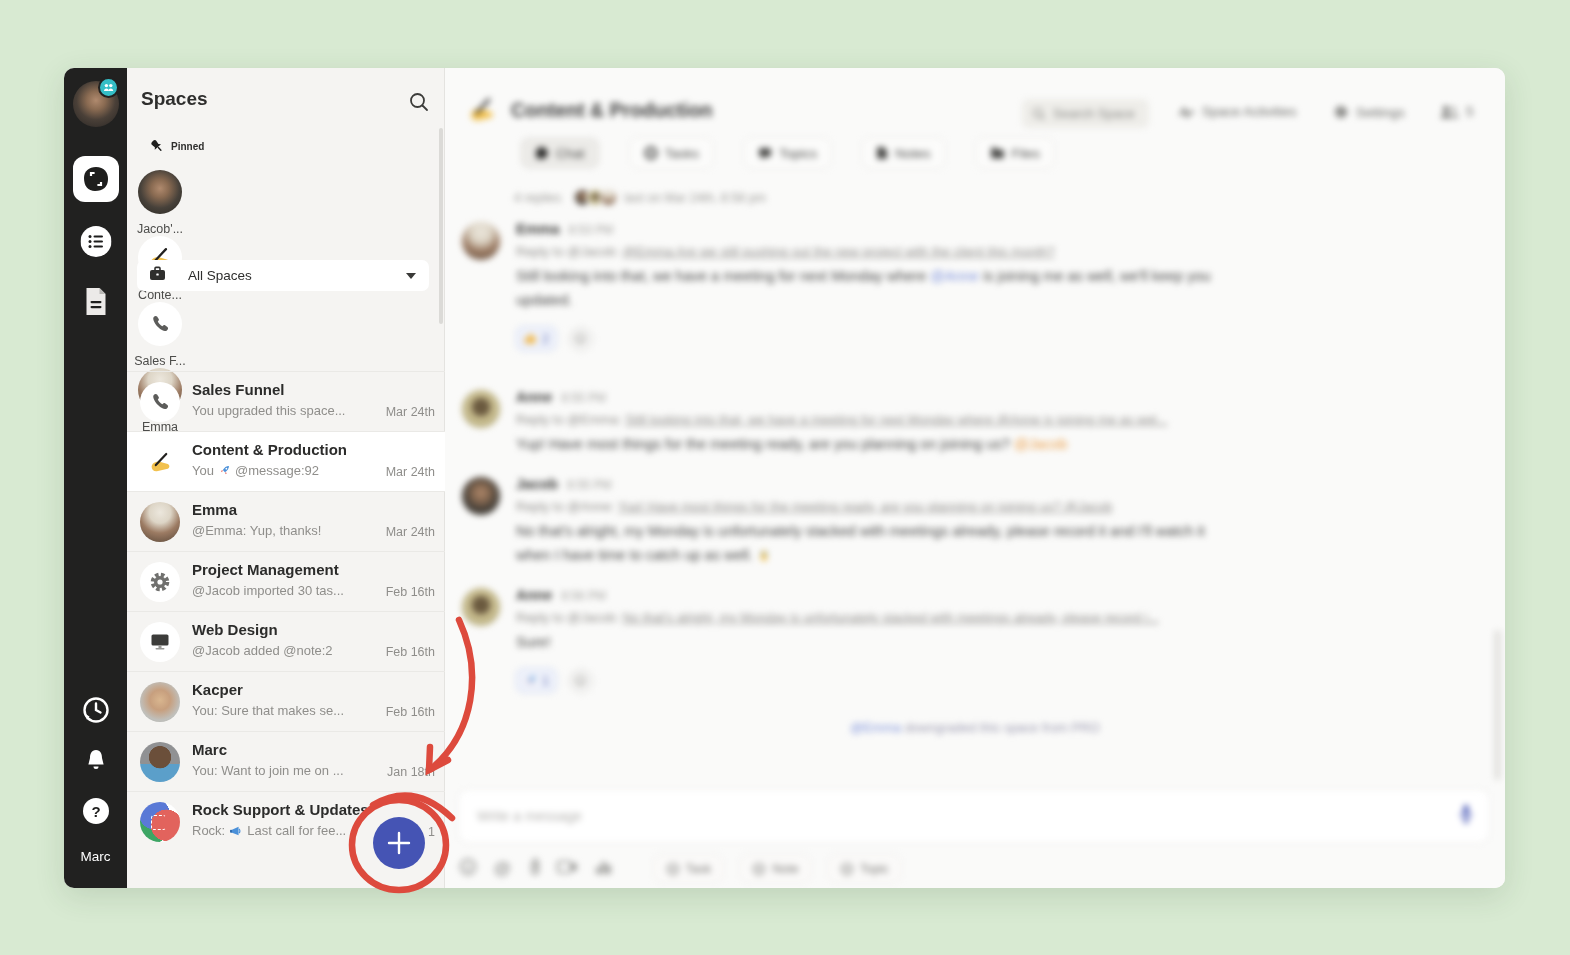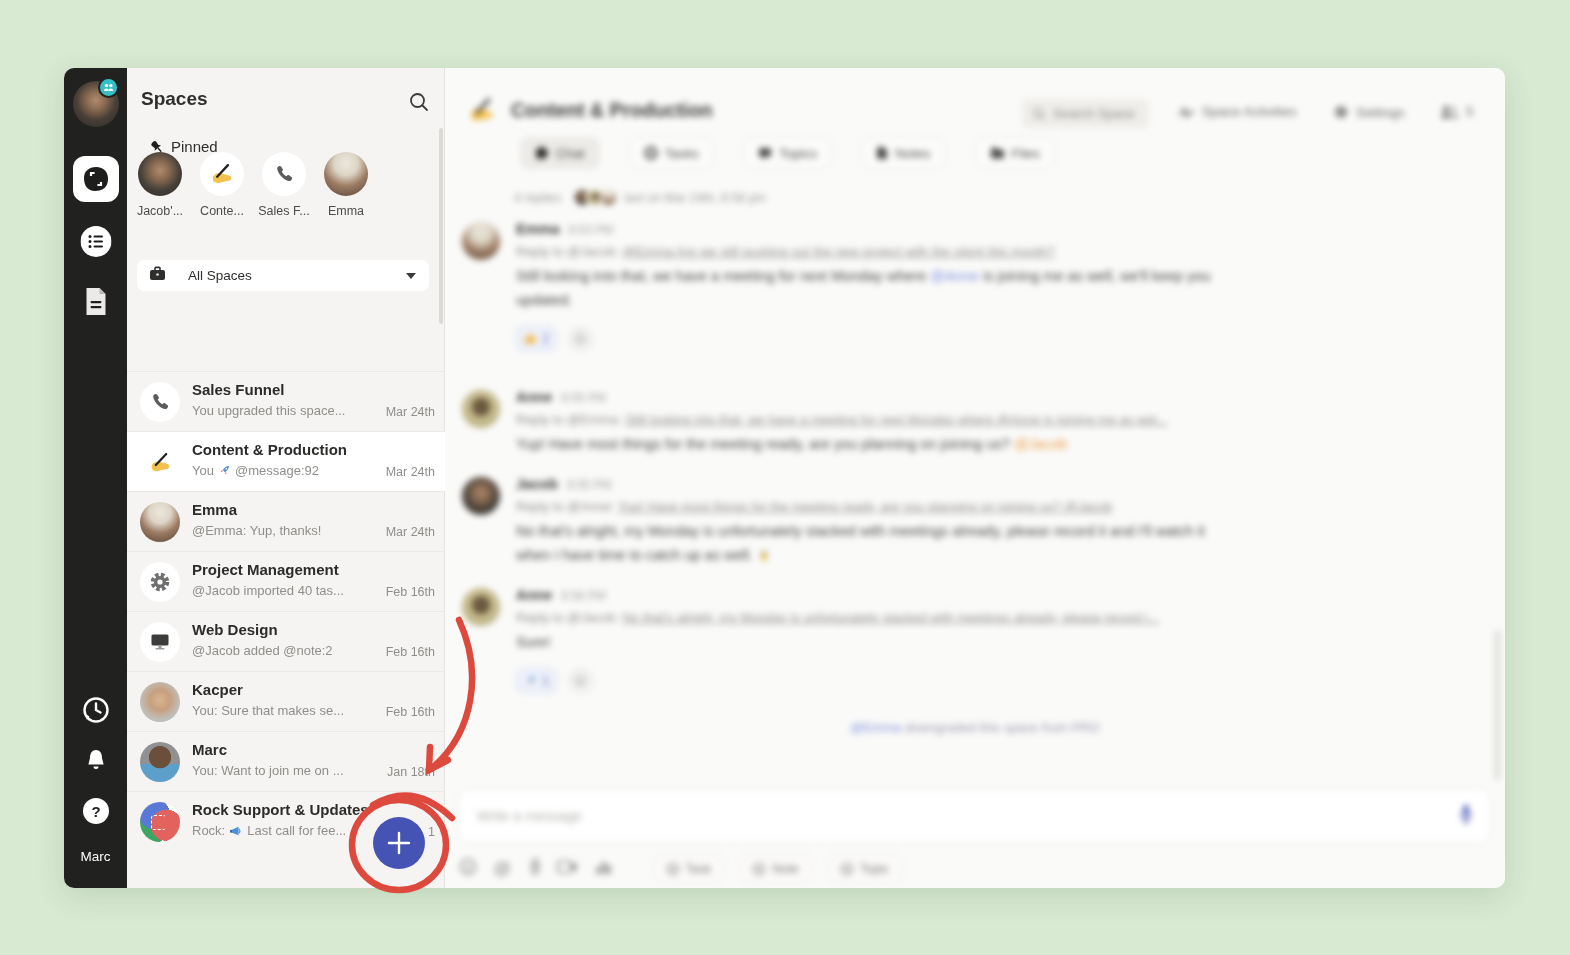--- a/index.html
+++ b/index.html
@@ -19,22 +19,22 @@
   .rock-btn { position:absolute; left:9px; top:88px; width:46px; height:46px; background:#fff; border-radius:12px;
     display:flex; align-items:center; justify-content:center; }
   .rail-ic { position:absolute; left:50%; transform:translateX(-50%); display:flex; align-items:center; justify-content:center; }
   .rail-label { position:absolute; left:0; top:781px; width:63px; text-align:center; color:#fff; font-size:13.5px; }
 
   
   .spaces { position:absolute; left:63px; top:0; width:318px; height:100%; background:#f5f4f2; border-right:1px solid #e4e3e0; }
   .spaces-title { position:absolute; left:14px; top:20px; font-size:19px; font-weight:700; color:#2e2e2d; }
   .spaces-search { position:absolute; left:281px; top:23px; width:22px; height:22px; }
   .pinned-row { position:absolute; left:22px; top:70px; display:flex; align-items:center; gap:6px; }
-  .pinned-label { font-size:15px; font-weight:400; color:#2e2e2d; }
-  .pinned-grid { position:absolute; left:2px; top:84px; display:flex; }
+  .pinned-label { font-size:10px; font-weight:700; color:#2e2e2d; }
+  .pinned-grid { position:absolute; left:2px; top:102px; display:flex;flex-direction:column; }
   .pinned-item { width:62px; display:flex; flex-direction:column; align-items:center; }
   .pinned-item .av { width:44px; height:44px; }
   .pinned-item .plabel { margin-top:8px; font-size:12.5px; color:#4c4c4a; max-width:58px; overflow:hidden;
     white-space:nowrap; text-overflow:ellipsis; }
   .allspaces { position:absolute; left:10px; top:192px; width:292px; height:31px; background:#fff; border-radius:7px;
     display:flex; align-items:center; }
   .allspaces .bc { margin-left:12px; }
   .allspaces .aslabel { margin-left:22px; font-size:13.5px; color:#2e2e2d; }
   .caret { position:absolute; right:13px; top:13px; width:0; height:0;
     border-left:5px solid transparent; border-right:5px solid transparent; border-top:6px solid #3a3a38; }
@@ -279,21 +279,21 @@
     </div>
     <div class="row" style="top:483px">
       <span class="av">
         <svg width="24" height="24" viewBox="0 0 24 24">
             <circle cx="12" cy="12" r="7" fill="none" stroke="#70706e" stroke-width="4.6" stroke-dasharray="3.4 2.2"></circle>
             <circle cx="12" cy="12" r="6" fill="#70706e"></circle>
             <circle cx="12" cy="12" r="2.6" fill="#fff"></circle>
           </svg>
       </span>
       <span class="row-title">Project Management</span>
-      <span class="row-sub">@Jacob imported 40 tas...</span>
+      <span class="row-sub">@Jacob imported 30 tas...</span>
       <span class="row-date">Feb 16th</span>
     </div>
     <div class="row" style="top:543px">
       <span class="av">
         <svg width="24" height="24" viewBox="0 0 24 24">
             <rect x="3.5" y="4.5" width="17" height="11" rx="1.6" fill="#3c3c3a"></rect>
             <rect x="5" y="6" width="14" height="8" rx=".8" fill="#55555二" fill-opacity="0"></rect>
             <rect x="10.5" y="15.5" width="3" height="2.6" fill="#9a9a97"></rect>
             <rect x="7.5" y="18" width="9" height="1.6" rx=".8" fill="#9a9a97"></rect>
           </svg>

